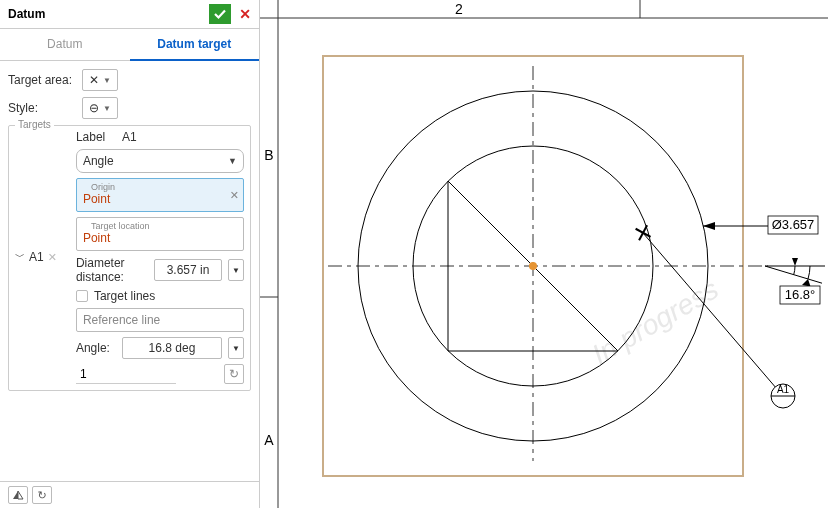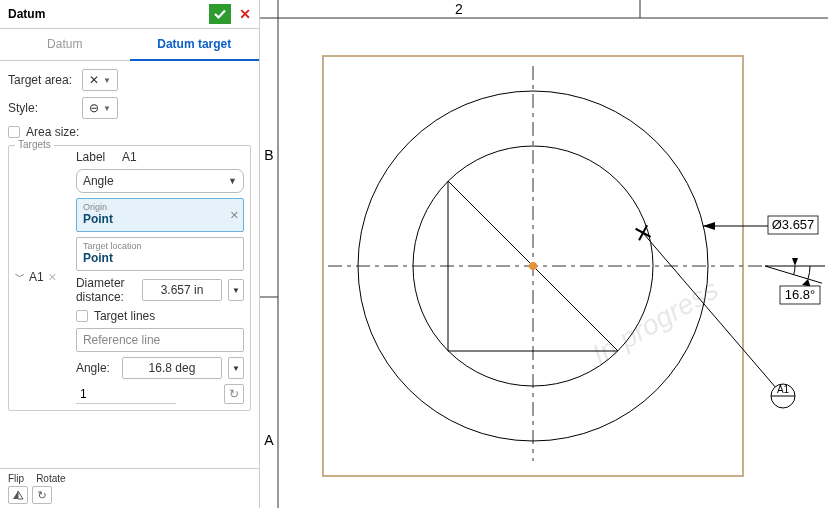--- a/index.html
+++ b/index.html
@@ -31,27 +31,27 @@
   .target-row .name { flex: 1; }
   .target-row .del { font-size: 11px; color: #bbb; cursor: pointer; }
   
   .indent { padding-left: 14px; display: flex; flex-direction: column; gap: 5px; }
   
   .dd-full { border: 1px solid #bbb; border-radius: 7px; padding: 4px 6px; display: flex; justify-content: space-between; align-items: center; cursor: pointer; }
   .dd-full .caret { font-size: 9px; color: #444; }
   
   .boxed { border: 1px solid #bbb; border-radius: 2px; padding: 3px 6px 5px 6px; }
   .boxed.active-sel { border-color: #6bb3dd; background: #e6f2fa; position: relative; padding-right: 18px; }
-  .boxed .small-lbl { font-size: 9px; color: #888; }
-  .boxed .val { font-size: 12px; color: #0c4a6e; font-weight: bold; }
+  .boxed .small-lbl { font-size: 9px; color: #888; margin-left: 8px; }
+  .boxed .val { font-size: 12px; color: #c2410c; }
   .boxed.active-sel .clear-x { position: absolute; right: 4px; top: 50%; transform: translateY(-50%); font-size: 11px; color: #888; cursor: pointer; }
   
   .num-row { display: flex; align-items: center; gap: 6px; }
   .num-row .lbl { flex: 1; }
-  .num-row .num-input { border: 1px solid #bbb; border-radius: 2px; padding: 3px 6px; width: 80px; text-align: center; }
+  .num-row .num-input { border: 1px solid #bbb; border-radius: 2px; padding: 3px 6px; width: 68px; text-align: center; }
   .num-row .step { border: 1px solid #bbb; border-radius: 2px; width: 16px; height: 22px; display: flex; align-items: center; justify-content: center; font-size: 8px; cursor: pointer; }
   
   .ref-line { border: 1px solid #bbb; border-radius: 2px; padding: 4px 6px; color: #888; }
   
   .instance-row { display: flex; align-items: center; gap: 6px; }
   .instance-row input { border: none; border-bottom: 1px solid #ccc; width: 100px; padding: 2px 4px; font-size: 12px; }
   .refresh { border: 1px solid #bbb; border-radius: 2px; width: 20px; height: 20px; display: flex; align-items: center; justify-content: center; cursor: pointer; color: #888; }
   
   .flip-rotate { display: flex; flex-direction: column; gap: 2px; padding: 4px 8px; font-size: 10px; }
   .flip-rotate .icons { display: flex; gap: 4px; }
@@ -99,24 +99,20 @@
     </div>
 
     <div class="row">
       <span class="lbl" style="width:68px">Style:</span>
       <div class="sel-btn">
         <span>⊖</span>
         <span class="caret">▼</span>
       </div>
     </div>
 
-    <div class="row">
-      <span class="chk"></span>
-      <span class="lbl">Area size:</span>
-    </div>
 
     <div class="targets-group">
       <span class="grp-title">Targets</span>
 
       <div class="target-row">
         <span class="chev">﹀</span>
         <span class="name">A1</span>
         <span class="del">✕</span>
       </div>
 
@@ -164,24 +160,20 @@
         <div class="instance-row">
           <input type="text" value="1" style="">
           <span style="flex:1"></span>
           <span class="refresh">↻</span>
         </div>
       </div>
     </div>
   </div>
 
   <div class="flip-rotate">
-    <div style="display:flex;gap:12px">
-      <span>Flip</span>
-      <span>Rotate</span>
-    </div>
     <div class="icons">
       <span class="ic">
         <svg width="12" height="12" viewBox="0 0 12 12">
             <path d="M1 10 L6 2 L6 10 Z" fill="#555"></path>
             <path d="M11 10 L6 2 L6 10 Z" fill="none" stroke="#555"></path>
           </svg>
       </span>
       <span class="ic">↻</span>
     </div>
   </div>

